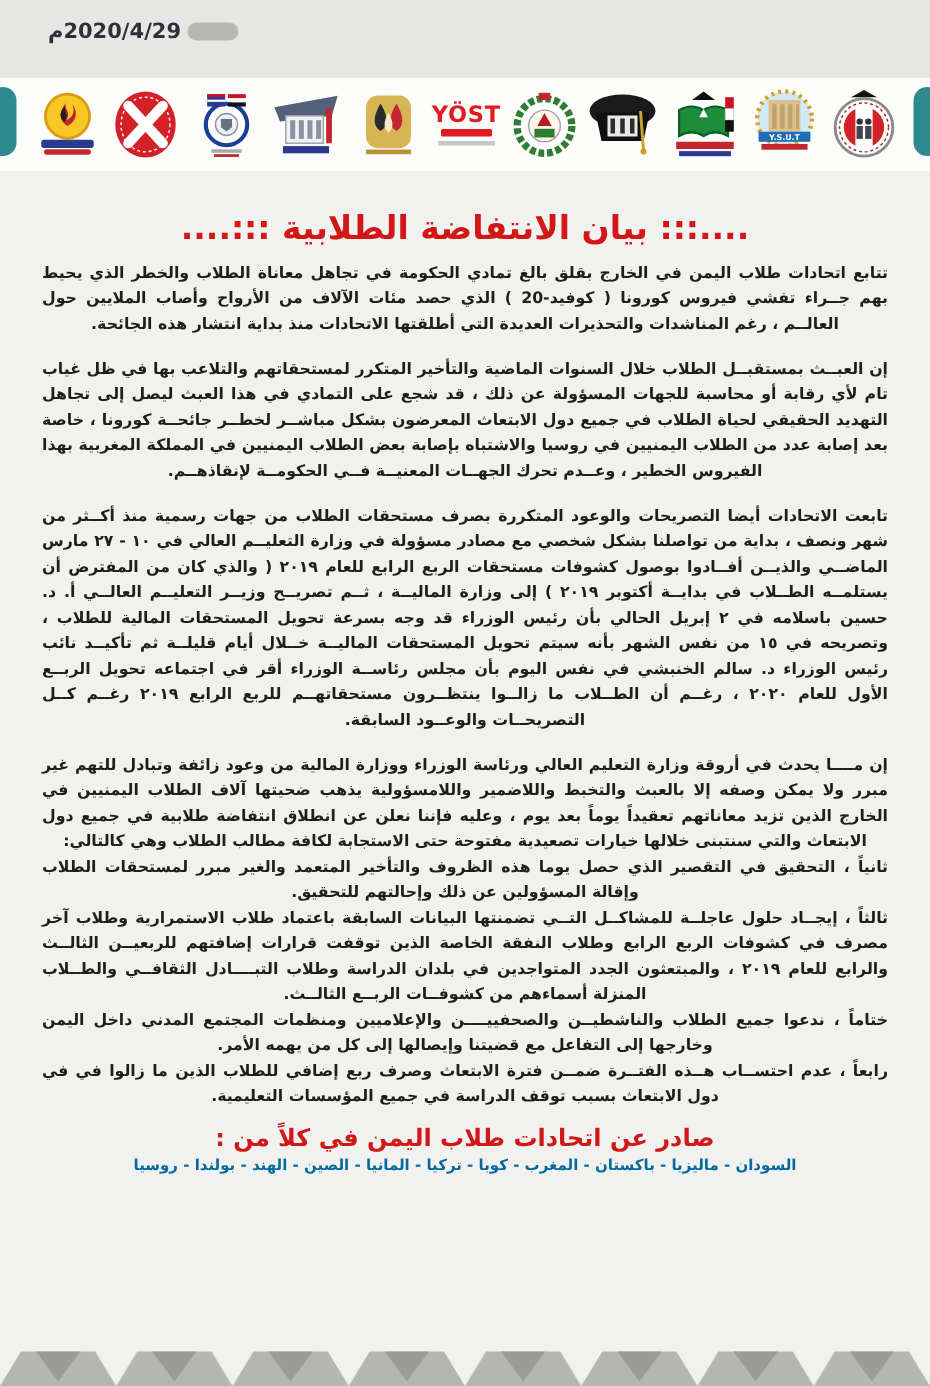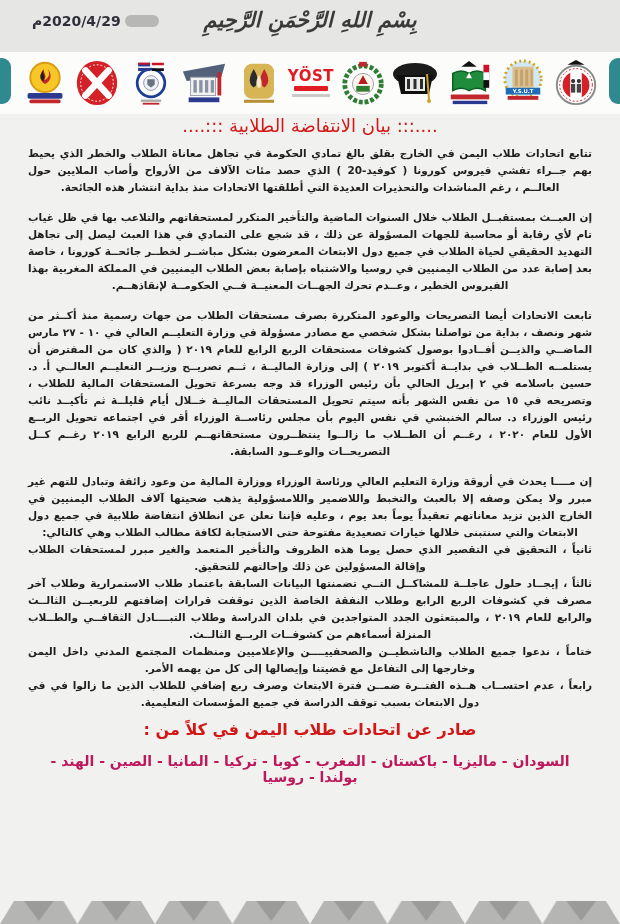--- a/index.html
+++ b/index.html
@@ -21,41 +21,40 @@
   .edge-tab.left{left:-7px;} .edge-tab.right{right:-7px;}
   .logo{width:48px;height:52px;display:flex;flex-direction:column;align-items:flex-end;justify-content:center;}
   .logo svg{display:block;}
   .yost-box{display:flex;flex-direction:column;align-items:center;line-height:1;}
   .yost-text{color:#e01b22;font-weight:bold;font-size:15px;letter-spacing:0.5px;}
   .yost-bar{width:34px;height:5px;background:#e01b22;margin-top:2px;border-radius:1px;}
   .yost-sub{width:38px;height:3px;background:#c9c9c7;margin-top:3px;}
 
   
   .content{padding:0 28px;direction:rtl;}
-  .doc-title{margin:1px 0 9px;text-align:center;font-size:18px;font-weight:normal;color:#d21717;direction:rtl;}
+  .doc-title{margin:26px 0 9px;text-align:center;font-size:22px;font-weight:bold;color:#d21717;direction:rtl;}
   .para{margin:0 0 13px;font-size:10.5px;line-height:17px;font-weight:bold;color:#201e1c;
     text-align:justify;text-align-last:center;direction:rtl;}
   .para.item{margin:0;}
   .issued{margin:9px 0 4px;text-align:center;font-size:16px;font-weight:bold;color:#d21717;direction:rtl;}
-  .countries{margin:14px;text-align:center;font-size:14px;font-weight:bold;color:#be185d;direction:rtl;}
+  .countries{margin:4px;text-align:center;font-size:10px;font-weight:bold;color:#0369a1;direction:rtl;}
 
   
   .zigzag{position:absolute;left:0;bottom:0;width:620px;height:30px;}
 </style>
 </head>
 <body>
 
 <div class="page">
 
   <div class="top-strip">
     <div class="date-wrap">
       <div class="date-text">2020/4/29م</div>
       <div class="date-pill"></div>
     </div>
-    <div class="bismillah">بِسْمِ اللهِ الرَّحْمَنِ الرَّحِيمِ</div>
   </div>
 
   <div class="logo-bar">
     <div class="edge-tab left"></div>
     <div class="edge-tab right"></div>
 
     <div class="logo">
       <svg viewBox="0 0 50 50" width="46" height="50">
         <circle cx="25" cy="19" r="16" fill="#f7c825" stroke="#d89b12" stroke-width="2"></circle>
         <path d="M25 7 C20 13 29 15 24 22 C31 19 30 13 28 10 C33 15 32 23 25 26 C19 23 19 17 22 12 Z" fill="#c1272d"></path>

